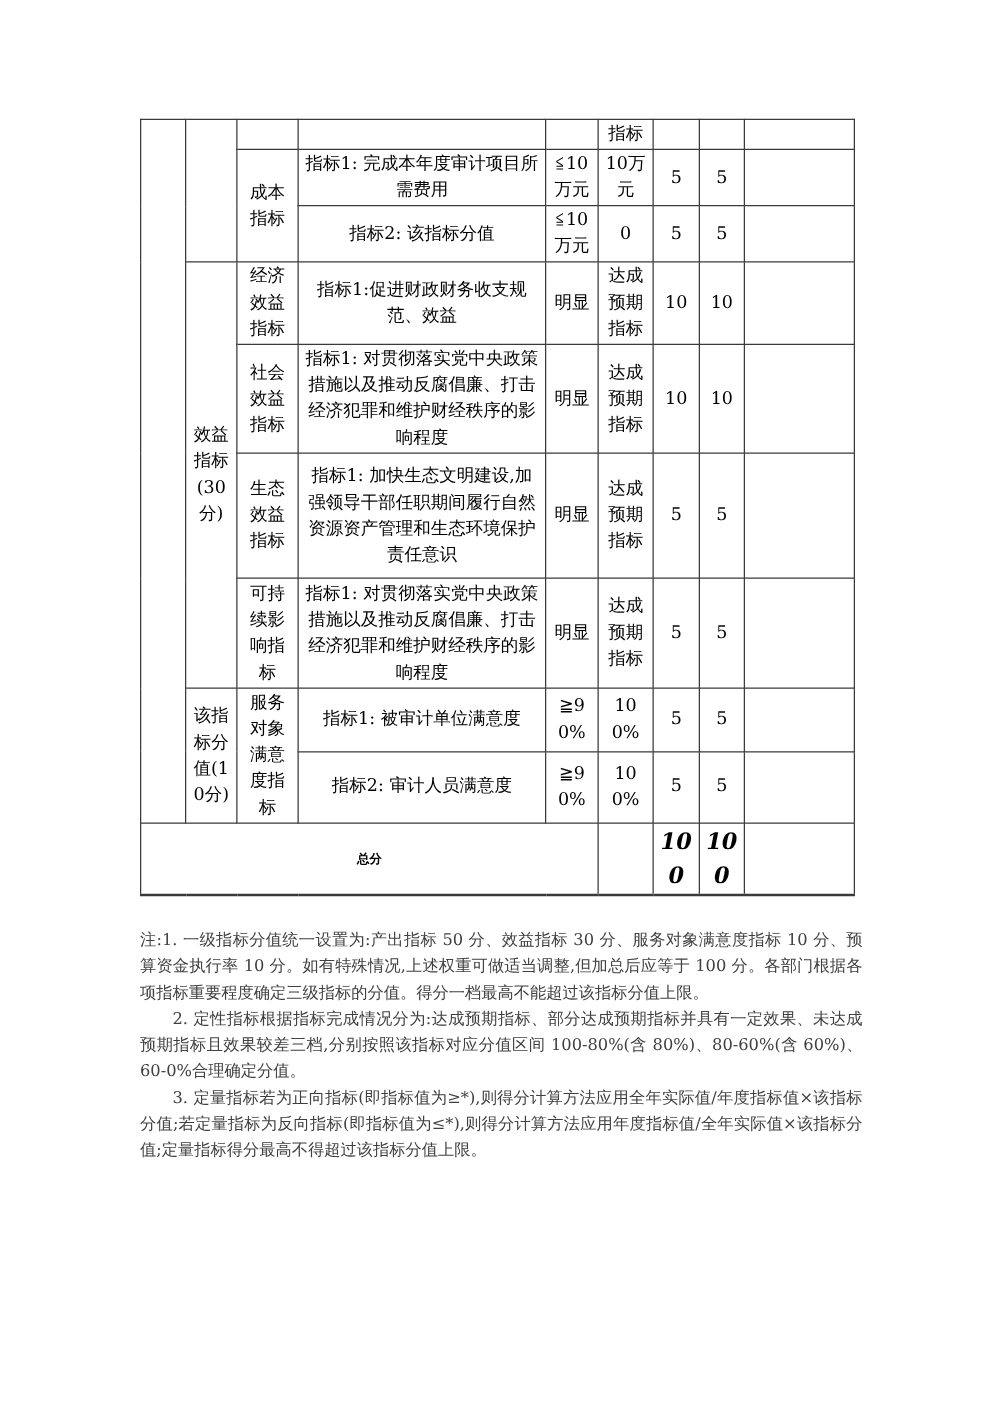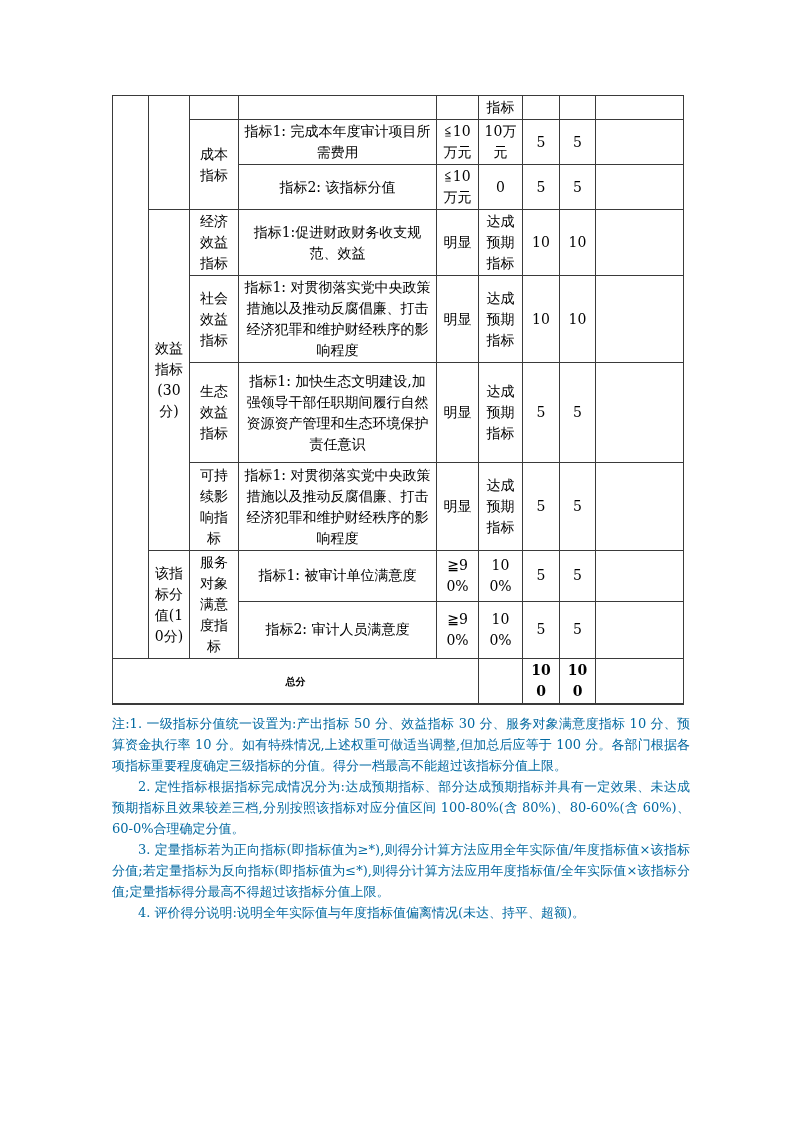--- a/index.html
+++ b/index.html
@@ -34,28 +34,28 @@
   }
   td.lvl { padding: 1px 6px; line-height: 1.55; }
   td.name { text-align: left; padding: 1px 6px; margin-top: 34px; }
   td.name-c { text-align: center; padding: 1px 6px; margin-top: 16px; }
   td.eco { line-height: 1.75; }
   tr.total-row td {
     font-weight: bold;
     font-size: 10px;
     border-bottom: 2px solid #3a3a3a;
   }
-  tr.total-row td.num { font-size: 14px; }
+  tr.total-row td.num { font-size: 18px; font-style: italic; }
   .notes {
-    margin-top: 8px;
+    margin-top: 25px;
     width: 578px;
     font-size: 13px;
     line-height: 21px;
     text-align: justify;
-    color: #0369a1;
+    color: #404040;
   }
   .notes p { margin: 0; }
   .notes p.ind { text-indent: 2em; }
 </style>
 </head>
 <body>
 
 <div class="doc">
 
   <table class="perf">
@@ -171,16 +171,15 @@
       <td class="num">100</td>
       <td></td>
     </tr>
   </tbody>
     </table>
 
   <div class="notes">
     <p>注:1. 一级指标分值统一设置为:产出指标 50 分、效益指标 30 分、服务对象满意度指标 10 分、预算资金执行率 10 分。如有特殊情况,上述权重可做适当调整,但加总后应等于 100 分。各部门根据各项指标重要程度确定三级指标的分值。得分一档最高不能超过该指标分值上限。</p>
     <p class="ind">2. 定性指标根据指标完成情况分为:达成预期指标、部分达成预期指标并具有一定效果、未达成预期指标且效果较差三档,分别按照该指标对应分值区间 100-80%(含 80%)、80-60%(含 60%)、60-0%合理确定分值。</p>
     <p class="ind">3. 定量指标若为正向指标(即指标值为≥*),则得分计算方法应用全年实际值/年度指标值×该指标分值;若定量指标为反向指标(即指标值为≤*),则得分计算方法应用年度指标值/全年实际值×该指标分值;定量指标得分最高不得超过该指标分值上限。</p>
-    <p class="ind">4. 评价得分说明:说明全年实际值与年度指标值偏离情况(未达、持平、超额)。</p>
   </div>
 
 </div>
 
 </body></html>

